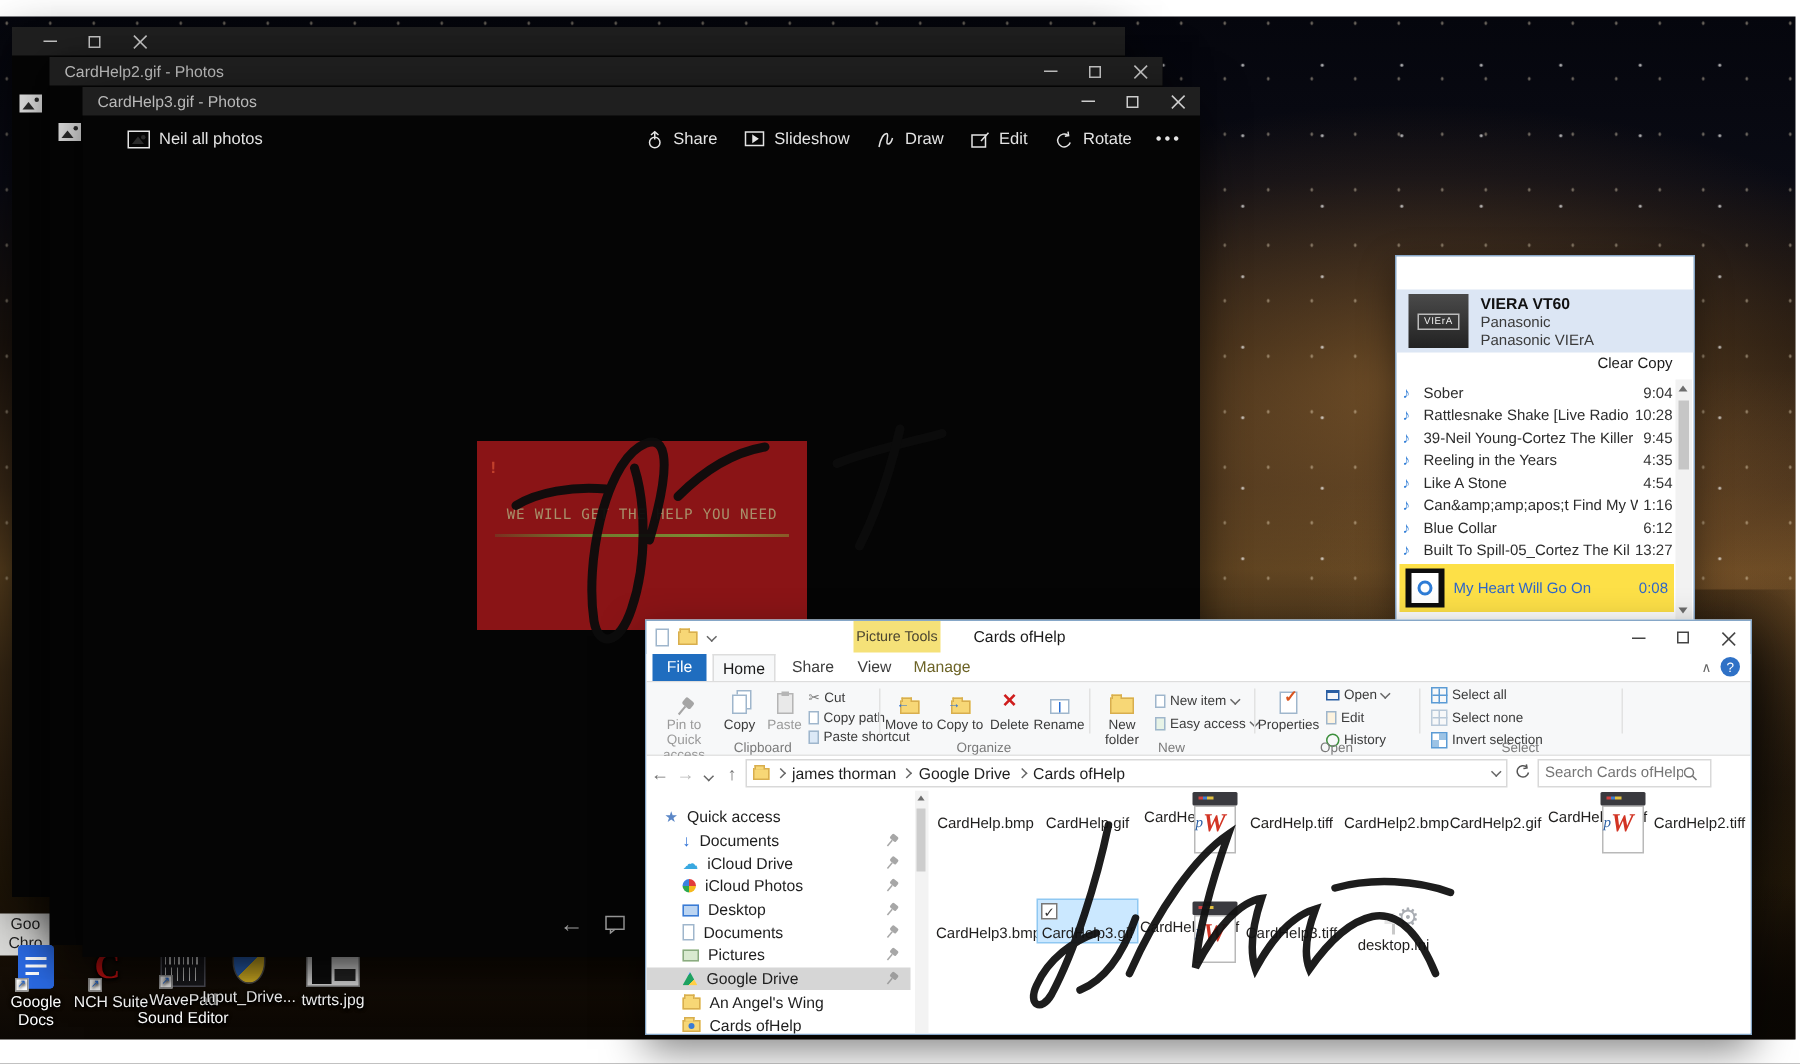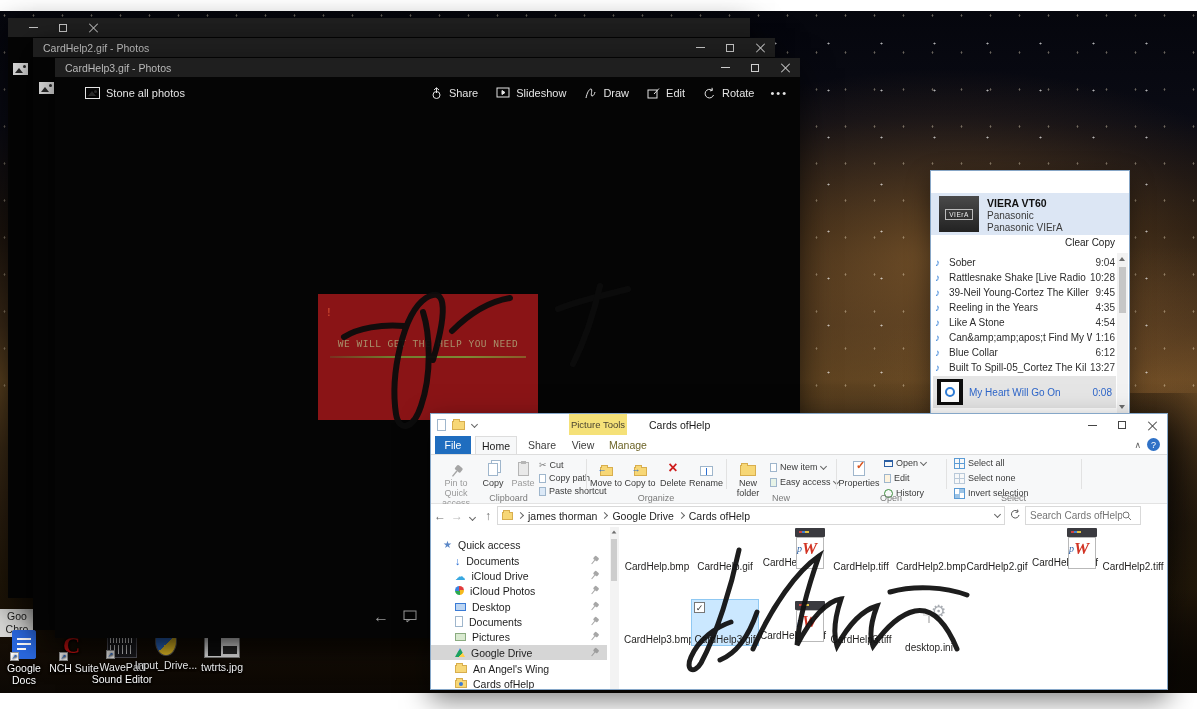--- a/index.html
+++ b/index.html
@@ -79,21 +79,21 @@
   .pinico::after{content:'';position:absolute;left:4px;top:4px;width:1px;height:5px;background:#8a8a8a}
   .srow{position:absolute;left:0;width:176px;height:15px;display:flex;align-items:center;gap:6px;padding-left:24px;font-size:10.5px;color:#1e1e1e}
   .srow .pin{margin-left:auto;margin-right:8px}
   .tile{position:absolute;width:66px;text-align:center}
   .fthumb{width:62px;height:40px;margin:0 auto;position:relative}
   .fthumb.tg{background:#3bd95f}.fthumb.tt{background:#a58a64}.fthumb.tr{background:#7e1113}
   .fthumb.tg::before{content:'';position:absolute;left:4px;right:4px;top:14px;height:3px;background:rgba(0,0,0,.30)}
   .fthumb.tg::after{content:'';position:absolute;left:14px;right:14px;top:26px;height:3px;background:rgba(0,0,0,.22)}
   .fthumb.tt::before,.fthumb.tr::before{content:'';position:absolute;left:4px;right:4px;top:14px;height:3px;background:rgba(255,255,255,.38)}
   .fthumb.tt::after,.fthumb.tr::after{content:'';position:absolute;left:14px;right:14px;top:26px;height:3px;background:rgba(255,255,255,.30)}
-  .flabel{font-size:10px;color:#201f1e;margin-top:20px;white-space:nowrap}
+  .flabel{font-size:10px;color:#201f1e;margin-top:3px;white-space:nowrap}
   .pwfico{position:relative;width:34px;height:42px;margin:0 auto}
   .pwfico .sheet{position:absolute;left:3px;top:0;width:28px;height:32px;background:#fff;border:1px solid #b9b9b9}
   .pwfico .w{position:absolute;left:9px;top:2px;font-family:"Liberation Serif",serif;font-weight:bold;font-style:italic;font-size:17px;color:#d23424}
   .pwfico .p{position:absolute;left:4px;top:6px;font-family:"Liberation Serif",serif;font-style:italic;font-size:10px;color:#2b5fa3}
   .pwfico .base{position:absolute;left:2px;bottom:0;width:30px;height:9px;background:#3a3a3f;border-radius:1px}
   .pwfico .base::after{content:'';position:absolute;left:4px;top:3px;width:10px;height:2px;background:linear-gradient(90deg,#d04040 0 3px,#3f7fd0 3px 6px,#e0c040 6px 10px)}
   .iniico{position:relative;width:30px;height:38px;margin:2px auto 0;background:#fff;border:1px solid #c9c9c9}
   .iniico::before{content:'';position:absolute;right:-1px;top:-1px;border-left:7px solid #e6e6e6;border-top:7px solid #fff}
   .gear{position:absolute;left:2px;bottom:2px;font-size:17px;color:#a9adb3;line-height:17px}
 
@@ -194,21 +194,21 @@
         <span class="wcl-max"></span>
       </span>
     <span class="wc" style="color:#cdcdcd">
         <span class="wcl-close"></span>
       </span>
   </div>
 
   <div class="abs" style="left:0;top:22px;right:0;height:26px;display:flex;align-items:center">
     <span class="ptool" style="margin-left:30px">
       <span class="picico" style="background:transparent;border:1px solid #e4e4e4;width:15px;height:12px"></span>
-      <span>Stone all photos</span>
+      <span>Neil all photos</span>
     </span>
     <span style="flex:1"></span>
     <span class="ptool" style="margin-right:18px">
       <svg width="13" height="13" viewBox="0 0 13 13" fill="none" stroke="#e4e4e4">
           <circle cx="6.5" cy="8" r="3.5"></circle>
           <path d="M6.5 1 v5 M4 3 l2.5-2.2 L9 3"></path>
         </svg>
       <span>Share</span>
     </span>
     <span class="ptool" style="margin-right:18px">
@@ -305,21 +305,21 @@
       <span class="tnote">♪</span>
       <span class="tname">Blue Collar</span>
       <span class="ttime">6:12</span>
     </div>
   <div class="trk" style="top:189px">
       <span class="tnote">♪</span>
       <span class="tname">Built To Spill-05_Cortez The Killer (Neil Yo...</span>
       <span class="ttime">13:27</span>
     </div>
 
-  <div class="abs" style="left:2px;right:13px;top:205px;height:32px;background:#e5e5e5;display:flex;align-items:center;gap:6px;padding:0 4px">
+  <div class="abs" style="left:2px;right:13px;top:205px;height:32px;background:#fde047;display:flex;align-items:center;gap:6px;padding:0 4px">
     <span style="width:26px;height:26px;background:#0d0d0d;display:flex;align-items:center;justify-content:center">
       <span style="width:18px;height:20px;background:#fff;display:flex;align-items:center;justify-content:center">
         <span style="width:10px;height:10px;border:2px solid #2e7cd6;border-radius:50%;display:block"></span>
       </span>
     </span>
     <span class="tname" style="color:#2e66c9">My Heart Will Go On</span>
     <span class="ttime" style="color:#2e66c9">0:08</span>
   </div>
 
   <div class="abs" style="right:1px;top:82px;width:11px;bottom:1px;background:#f2f2f2">

